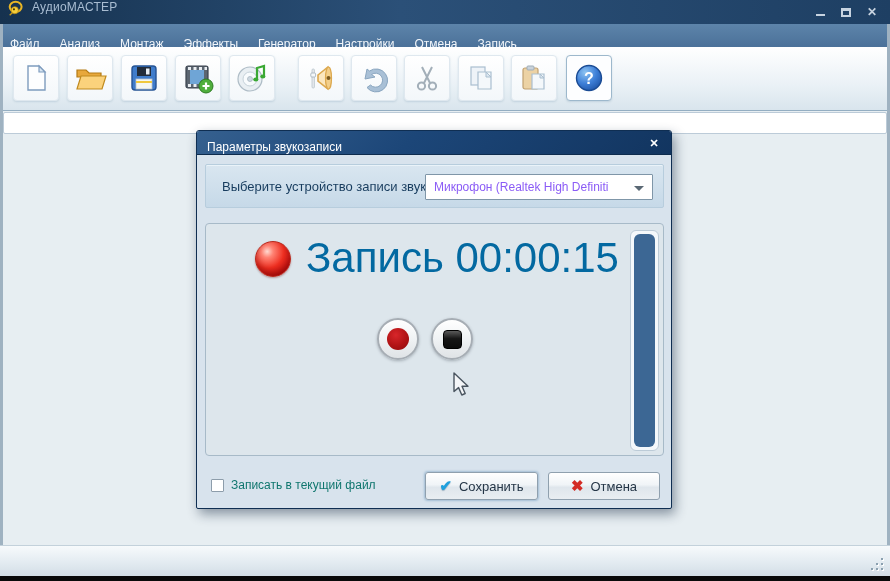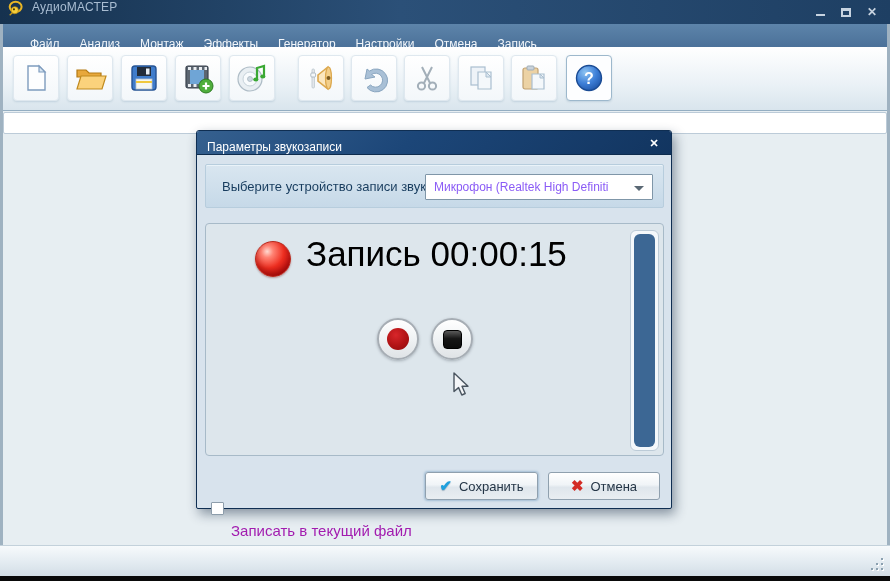--- a/index.html
+++ b/index.html
@@ -19,21 +19,21 @@
   .app-title { color:#a9bdd2; font-size:12px; margin-left:7px; letter-spacing:.2px; }
   .win-controls { position:absolute; right:10px; top:4px; display:flex; gap:10px; align-items:center; }
   .wc { width:16px; height:15px; display:flex; align-items:flex-end; justify-content:center; cursor:default; }
   .wc-min i { display:block; width:9px; height:2px; background:#c7d3e0; margin-bottom:3px; }
   .wc-max i { display:block; width:10px; height:9px; border:2px solid #c7d3e0; border-top-width:3px; margin-bottom:2px; }
   .wc-close { color:#c7d3e0; font-size:12px; font-weight:bold; align-items:center; }
 
   .menubar {
     position:absolute; left:0; top:24px; width:890px; height:40px;
     background:linear-gradient(180deg,#5d84aa 0%,#4a7098 60%,#40658c 100%);
-    display:flex; align-items:center; padding-left:20px;
+    display:flex; align-items:center; padding-left:0;
   }
   .menu-item { color:#f2f6fa; font-size:12px; padding:0 10px; line-height:23px; cursor:default; }
 
   .toolbar {
     position:absolute; left:0; top:47px; width:890px; height:64px;
     background:linear-gradient(180deg,#ffffff 0%,#eaf1f6 60%,#d9e5ed 100%);
     border-bottom:1px solid #94aec2;
   }
   .tbtn {
     position:absolute; top:8px; width:46px; height:46px;
@@ -101,21 +101,21 @@
     position:absolute; left:8px; top:92px; width:459px; height:233px;
     background:#dde6ec; border:1px solid #a7bac8; border-radius:4px;
   }
   .rec-sphere {
     position:absolute; left:49px; top:17px; width:36px; height:36px; border-radius:50%;
     background:radial-gradient(circle at 33% 28%, #ffd9d0 0%, #ff8374 18%, #ee2e20 50%, #c01010 78%, #8e0606 100%);
     border:1px solid #b8281c;
     box-shadow:inset 0 -4px 6px rgba(110,0,0,.45), 0 1px 2px rgba(100,0,0,.35);
   }
   .rec-text {
-    position:absolute; left:100px; top:10px; font-size:35px; color:#000000;
+    position:absolute; left:100px; top:10px; font-size:42px; color:#0369a1;
     letter-spacing:0; white-space:nowrap;
   }
   .round-btn {
     position:absolute; top:94px; width:42px; height:42px; border-radius:50%;
     background:linear-gradient(180deg,#ffffff 0%,#eef1f3 55%,#dfe3e6 100%);
     border:2px solid #a6adb4;
     box-shadow:0 1px 3px rgba(80,90,100,.4), inset 0 1px 1px #ffffff;
     display:flex; align-items:center; justify-content:center;
   }
   .btn-record-inner {
@@ -129,21 +129,21 @@
   }
   .meter {
     position:absolute; left:424px; top:6px; width:29px; height:221px;
     background:#f4f8fb; border:1px solid #bccbd7; border-radius:6px; padding:3px;
   }
   .meter-bar { width:100%; height:100%; background:#3c6794; border-radius:6px; }
   .chk-row { position:absolute; left:14px; top:347px; display:flex; align-items:center; }
   .checkbox {
     width:13px; height:13px; background:#ffffff; border:1px solid #8d9dab; border-radius:1px;
   }
-  .chk-label { font-size:15px; color:#a21caf; margin-left:7px;margin-top:44px; }
+  .chk-label { font-size:12px; color:#0f766e; margin-left:7px; }
   .dlg-btn {
     position:absolute; top:341px; height:28px;
     border:1px solid #8fa0ae; border-radius:3px;
     background:linear-gradient(180deg,#ffffff 0%,#f0f4f7 45%,#dfe6ec 55%,#e9eef2 100%);
     display:flex; align-items:center; justify-content:center; gap:7px;
     font-size:13px; color:#253647; cursor:default;
   }
   .btn-save { left:228px; width:113px; box-shadow:0 0 2px 1px rgba(120,160,195,.55); }
   .btn-cancel { left:351px; width:112px; }
   .glyph-check { color:#1fa0dd; font-size:15px; font-weight:bold; text-shadow:0 1px 1px rgba(0,60,100,.3); }

